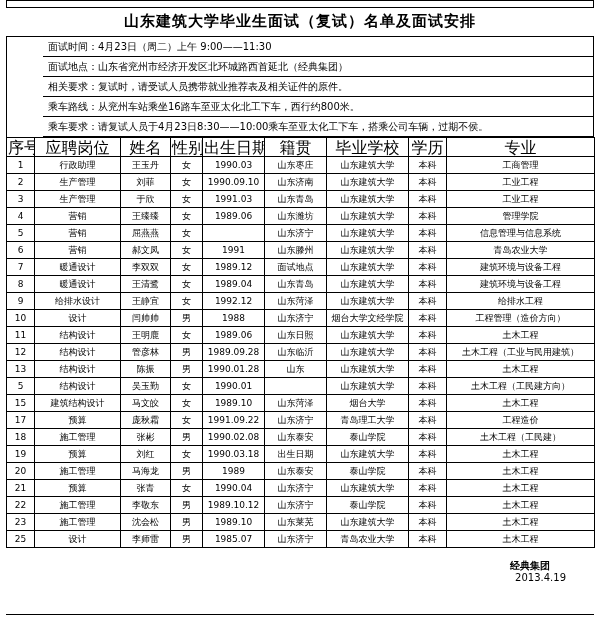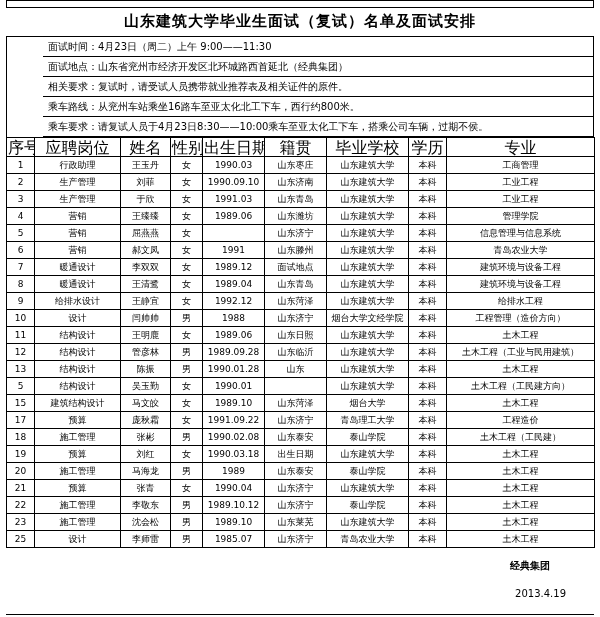--- a/index.html
+++ b/index.html
@@ -94,21 +94,21 @@
   .sign {
     position: absolute;
     right: 44px;
     top: 11px;
     font-size: 10px;
     font-weight: bold;
   }
   .date {
     position: absolute;
     right: 28px;
-    top: 40px;
+    top: 24px;
     font-size: 10px;
   }
   .bottomline {
     position: absolute;
     left: 6px;
     right: 6px;
     bottom: 2px;
     border-top: 1px solid #000;
     height: 0;
   }

